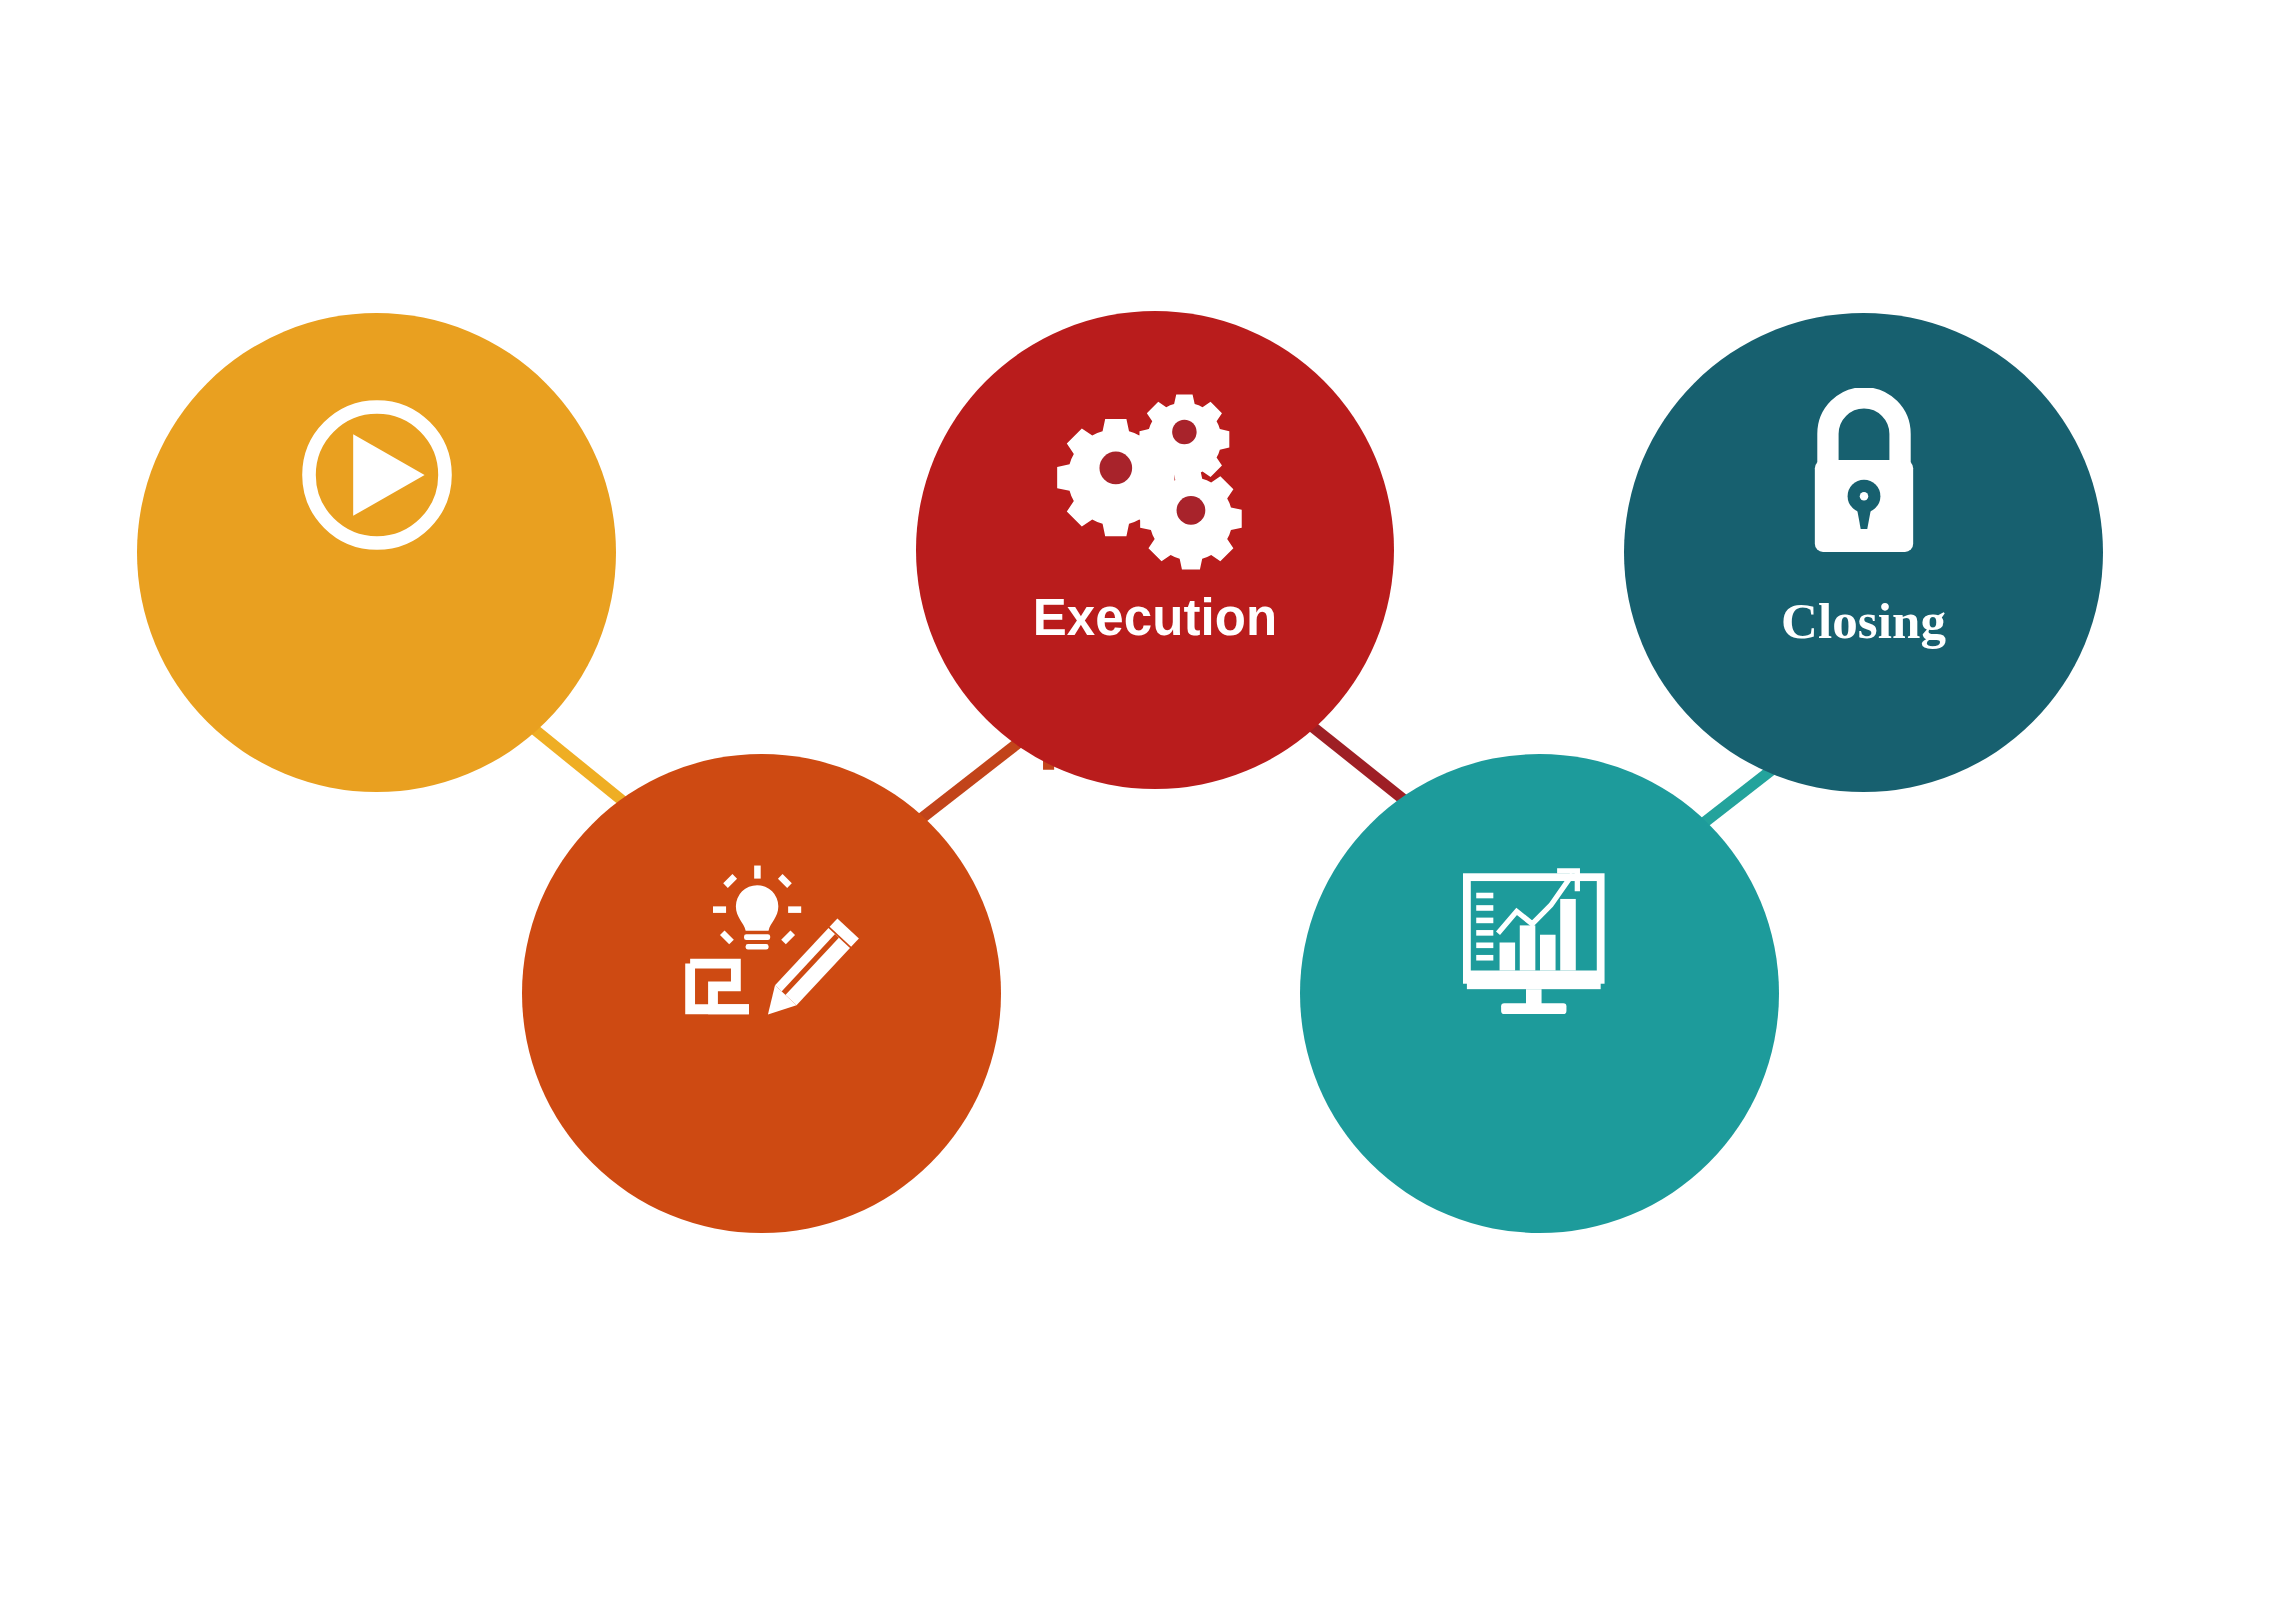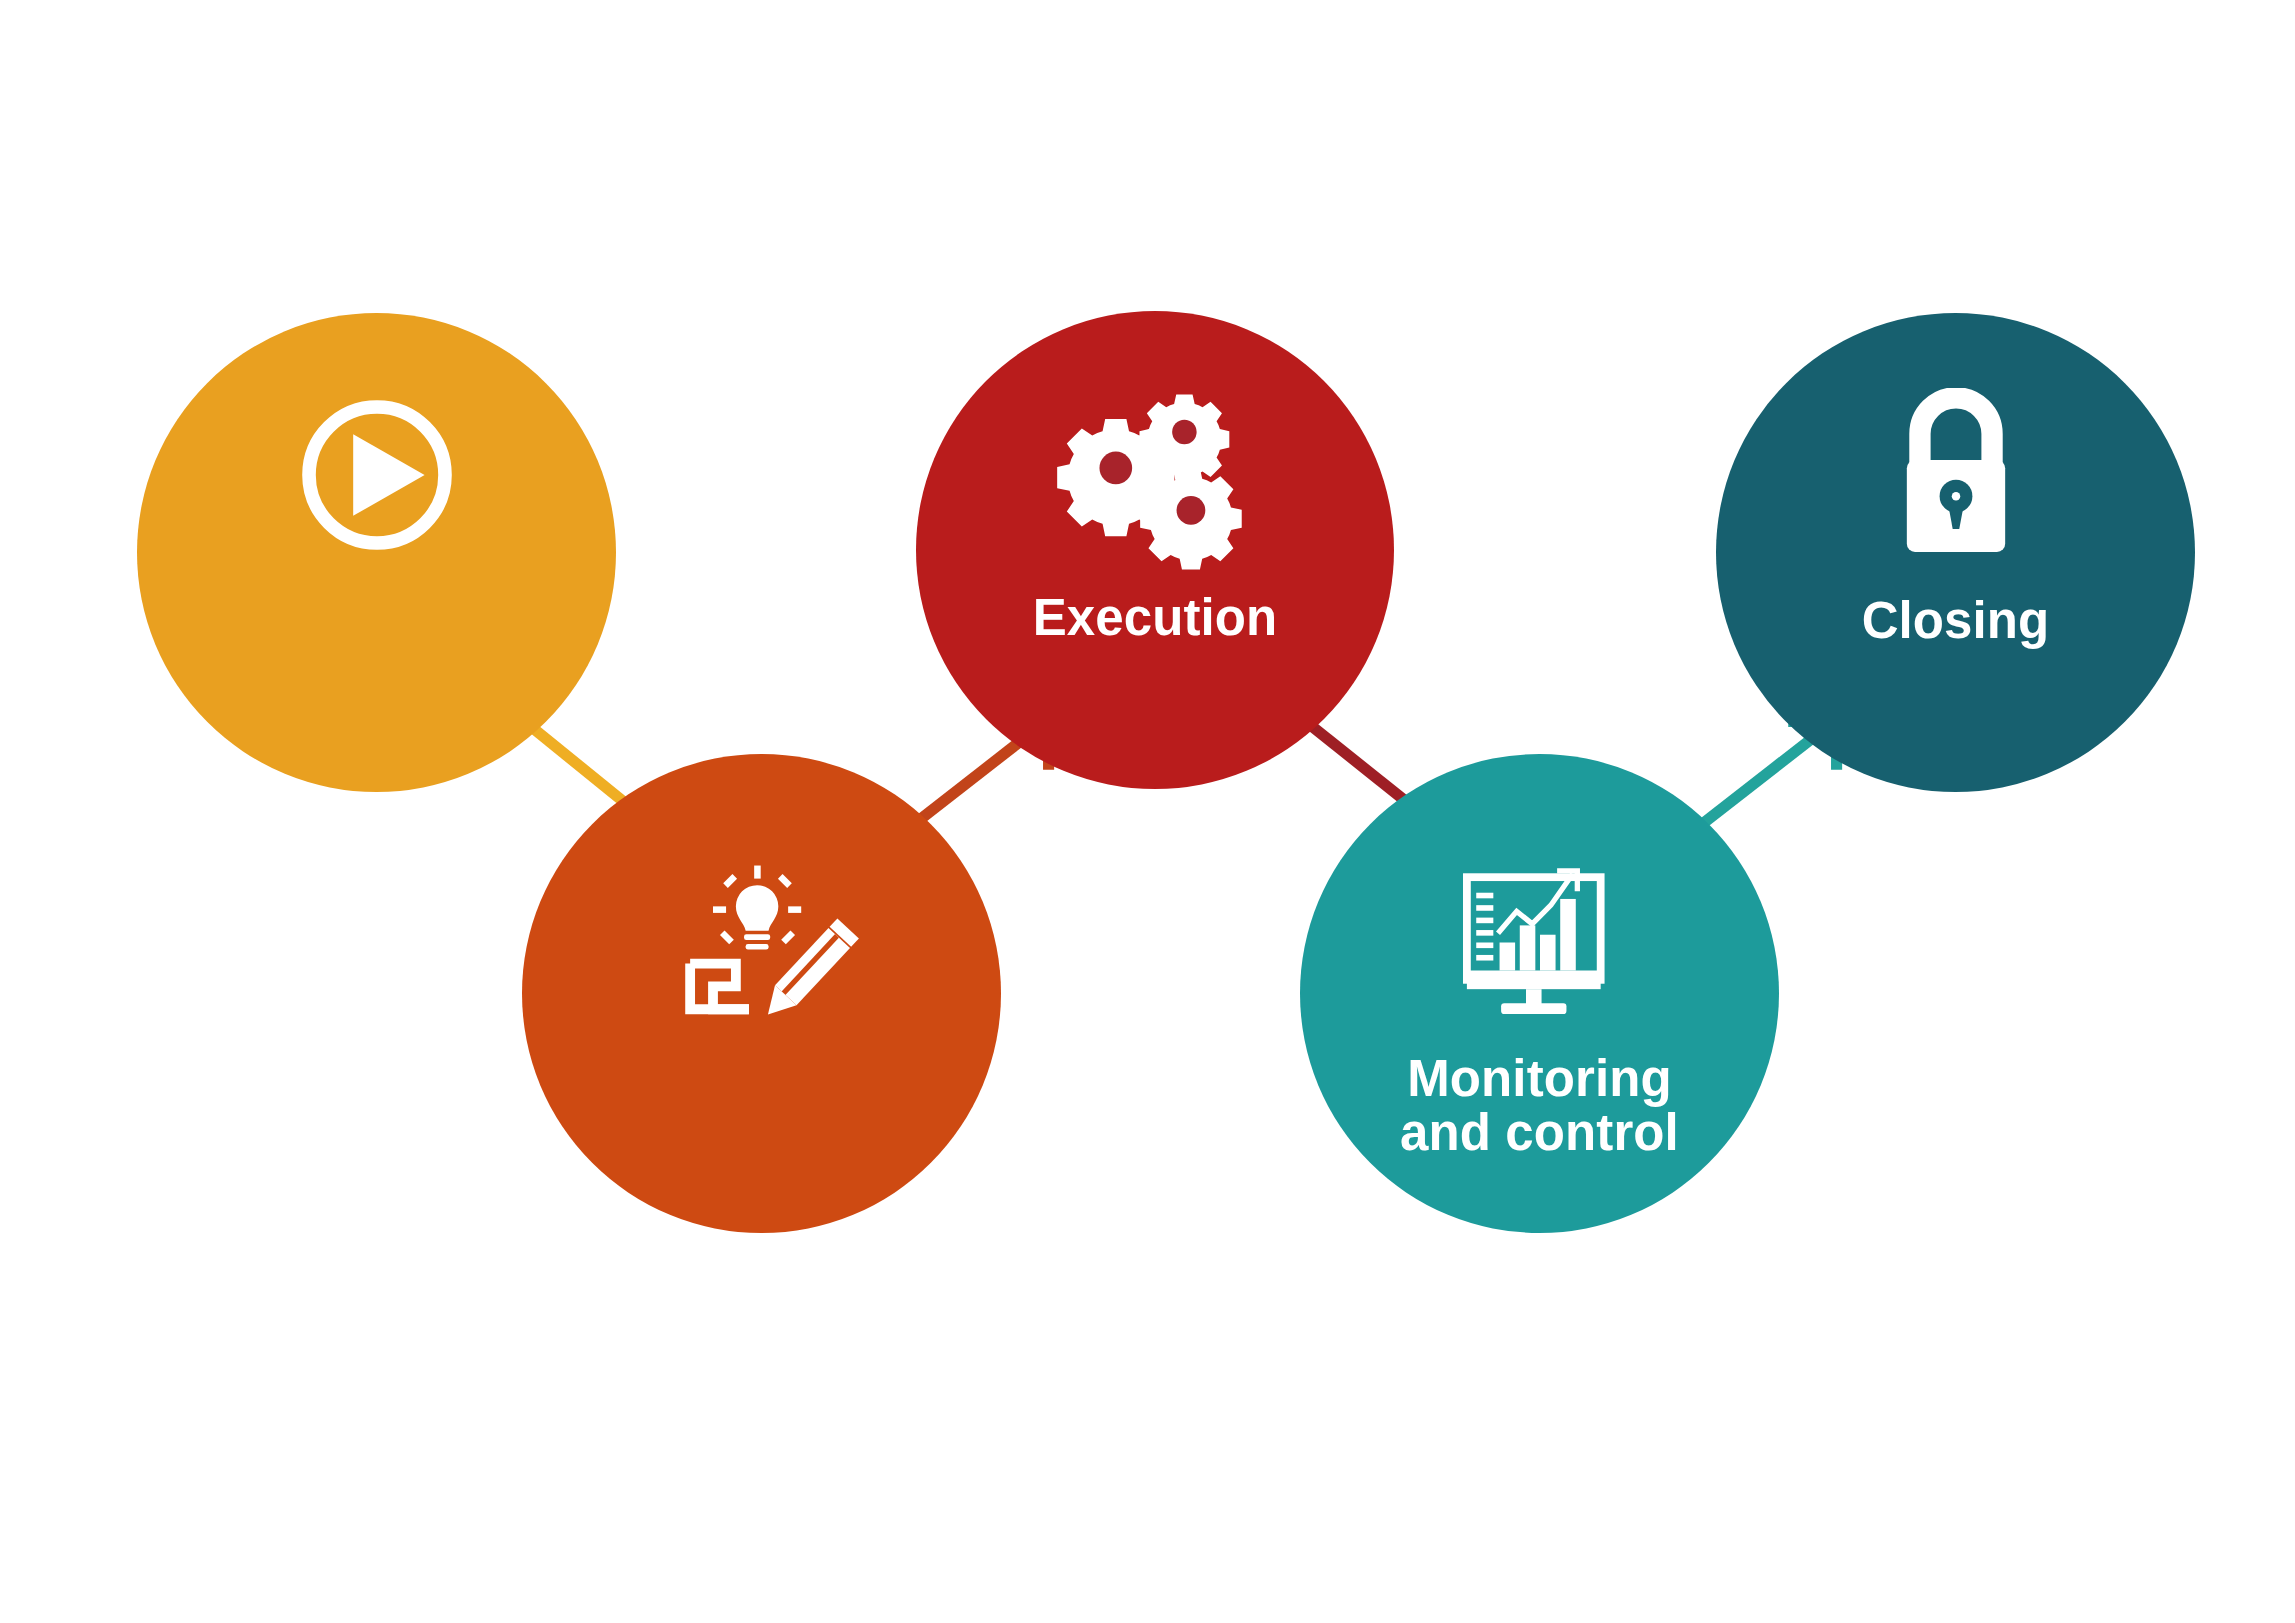--- a/index.html
+++ b/index.html
@@ -63,21 +63,21 @@
   #node-execution .node-icon { top: 72px; }
   #node-execution .node-label { top: 280px; font-size: 51px; }
 
   #node-monitoring {
     left: 1300px; top: 754px; width: 479px; height: 479px;
   }
   #node-monitoring .node-icon { top: 98px; }
   #node-monitoring .node-label { top: 298px; font-size: 51px; }
 
   #node-closing {
-    left: 1716px; top: 313px; width: 479px; height: 479px;
+    left: 1624px; top: 313px; width: 479px; height: 479px; font-family: Liberation Serif, serif;
   }
   #node-closing .node-icon { top: 75px; }
   #node-closing .node-label { top: 281px; font-size: 51px; }
 
   .connector {
     position: absolute;
     overflow: visible;
     pointer-events: none;
   }
   #conn-1 { left: 497px;  top: 694px; width: 222px; height: 183px; }
@@ -181,22 +181,20 @@
       <rect x="22" y="66" width="11" height="3.6" fill="#ffffff"></rect>
 
       <rect x="37" y="58" width="10" height="18" fill="#ffffff"></rect>
       <rect x="50" y="47" width="10" height="29" fill="#ffffff"></rect>
       <rect x="63" y="53" width="10" height="23" fill="#ffffff"></rect>
       <rect x="76" y="30" width="10" height="46" fill="#ffffff"></rect>
 
       <path d="M 36 52 L 48 38 L 58 46 L 70 34 L 84 14" fill="none" stroke="#ffffff" stroke-width="3.4"></path>
       <path d="M 74 12 L 87 12 L 87 25" fill="none" stroke="#ffffff" stroke-width="3.4"></path>
     </svg>
-    <div class="node-label">Monitoring
-and control</div>
   </div>
 
   <div id="node-closing" class="node" style="background:#17606F">
     <svg class="node-icon" width="164" height="177" viewBox="0 0 100 108">
 
       <path d="M 28 48 L 28 28 a 22 22 0 0 1 44 0 L 72 48" fill="none" stroke="#ffffff" stroke-width="13"></path>
 
       <rect x="20" y="44" width="60" height="56" rx="5" fill="#ffffff"></rect>
 
       <circle cx="50" cy="66" r="10" fill="#17606F"></circle>

